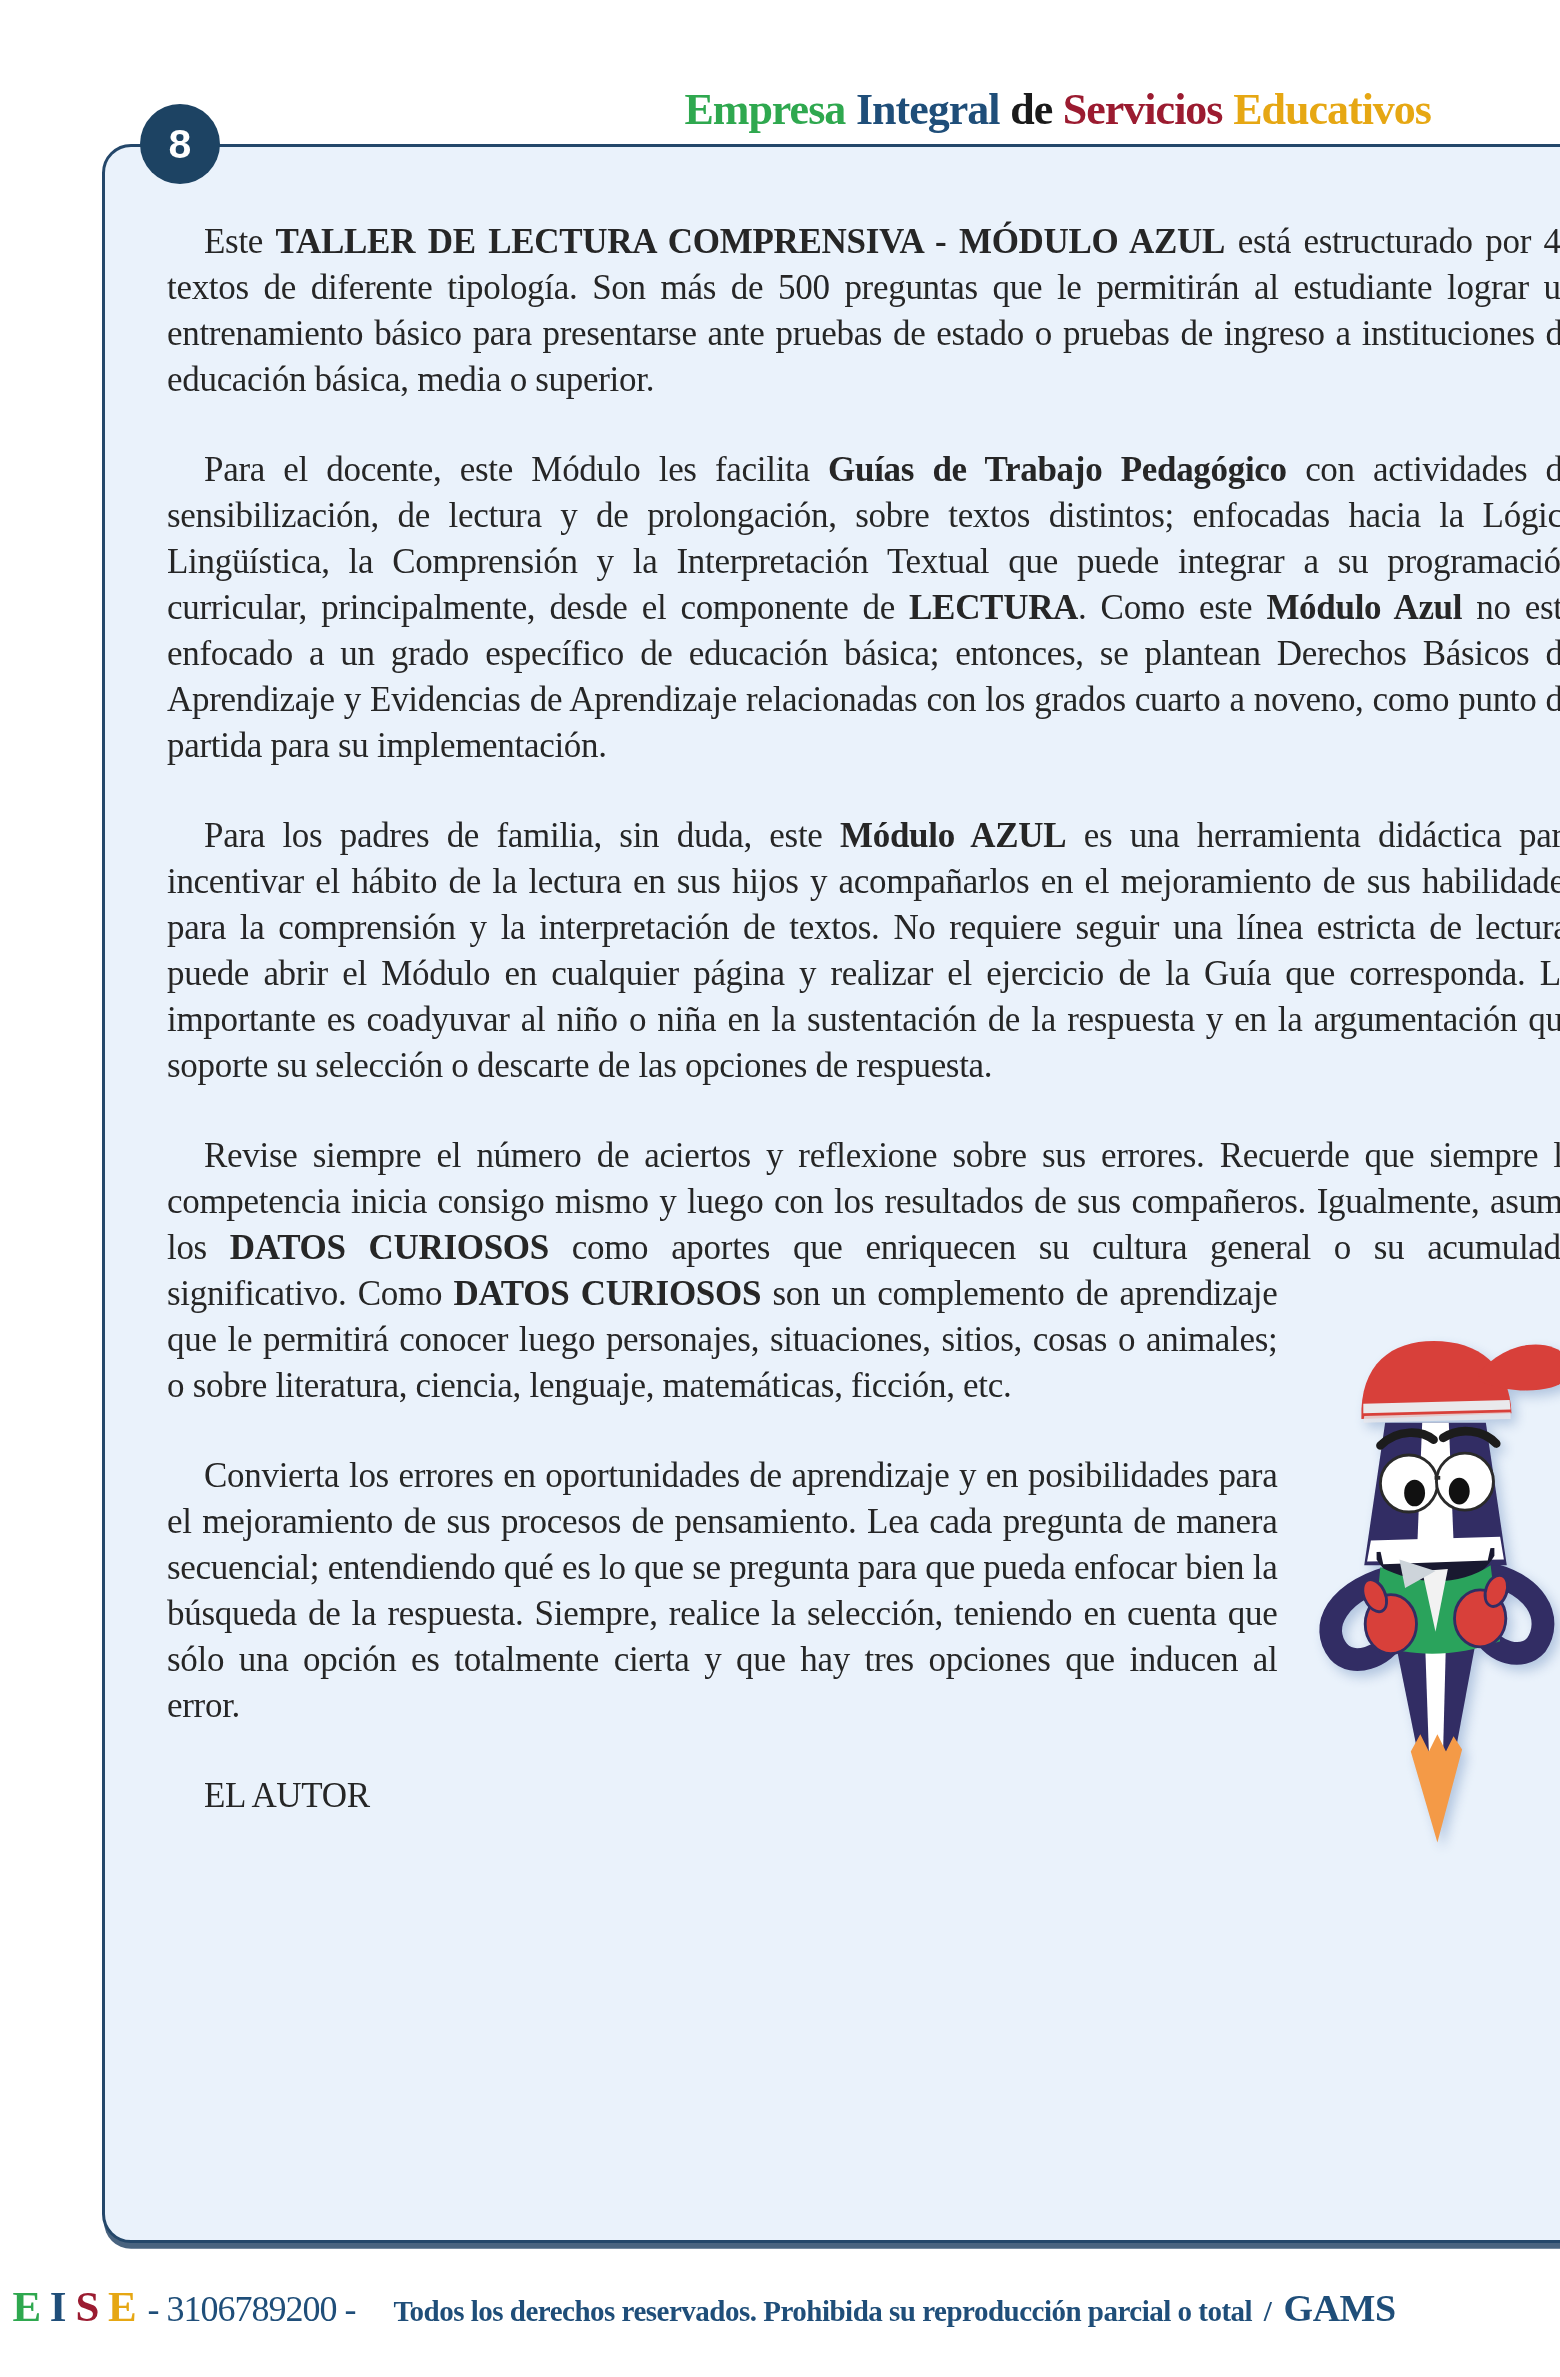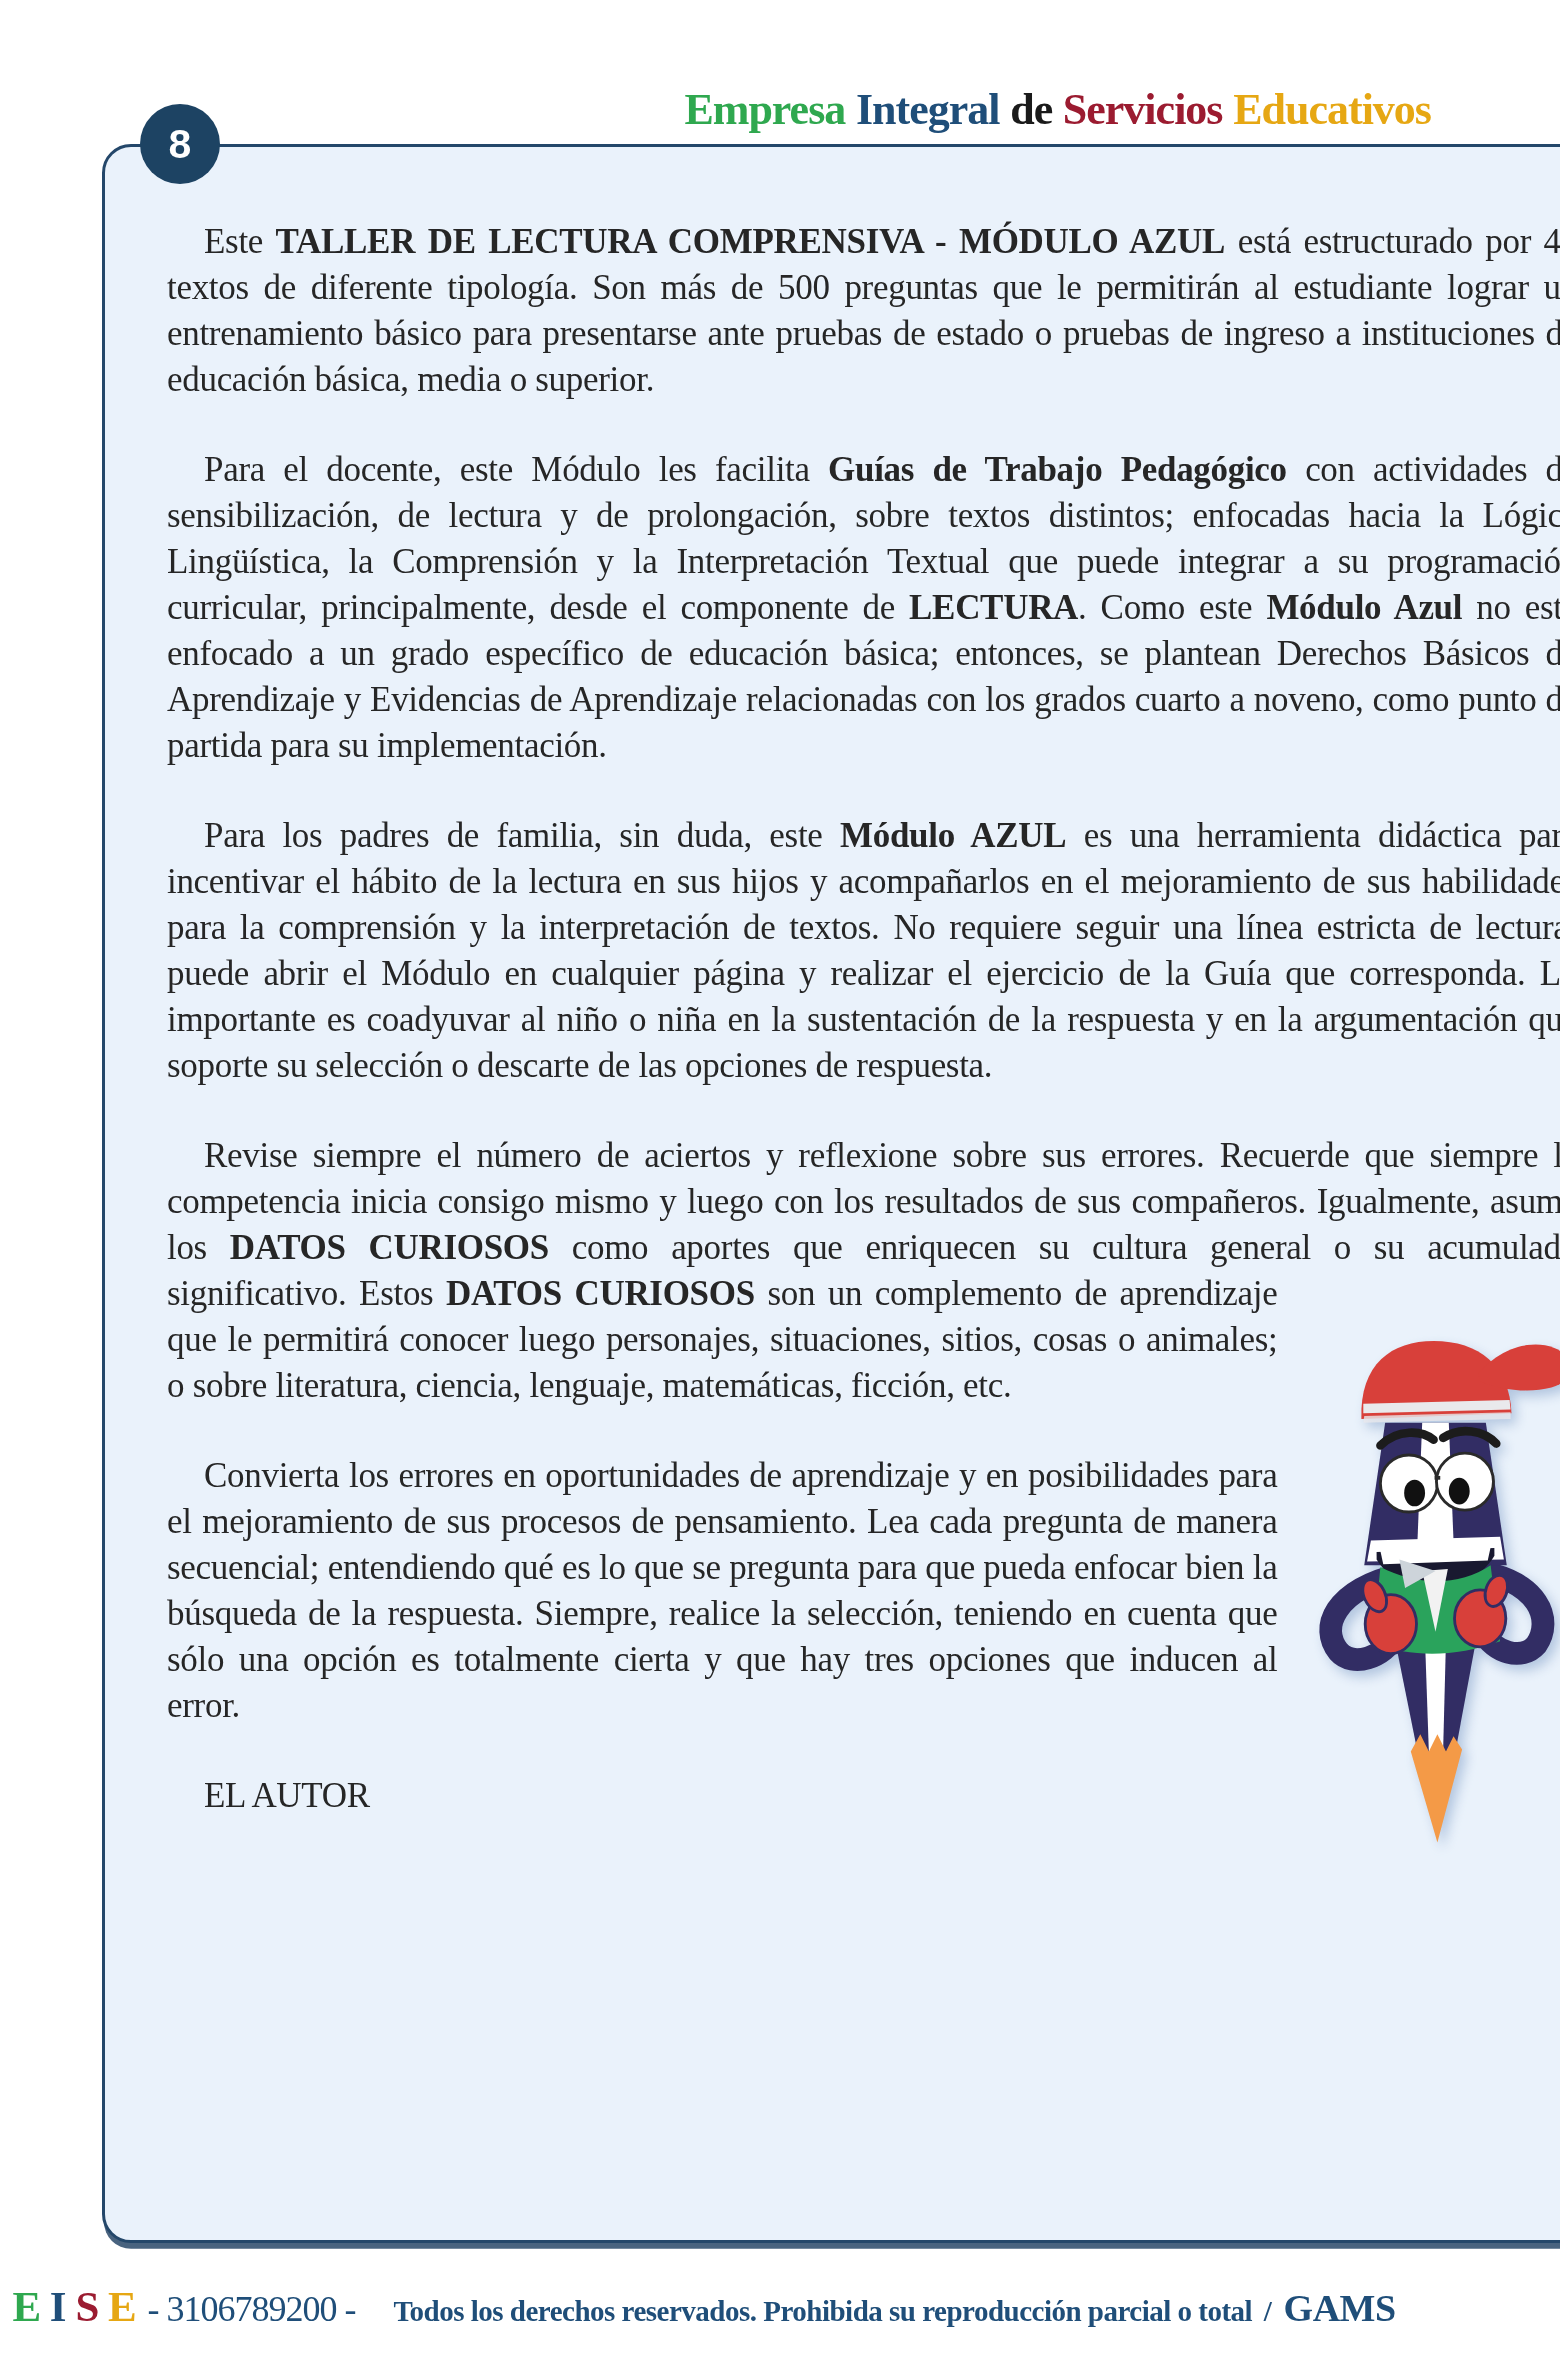--- a/index.html
+++ b/index.html
@@ -104,21 +104,21 @@
 
         <path d="M92,258 C130,278 176,278 208,256 L218,336 C170,353 128,353 84,339 Z" fill="#2aa35c"></path>
         <path d="M136,262 L150,326 L163,260 Z" fill="#f2f2f2"></path>
         <path d="M112,250 L150,262 L118,280 Z" fill="#cdd4da"></path>
 
         <ellipse cx="103" cy="318" rx="27" ry="31" fill="#d8403a" stroke="#322d64" stroke-width="3"></ellipse>
         <ellipse cx="86" cy="288" rx="11" ry="18" fill="#d8403a" stroke="#322d64" stroke-width="3" transform="rotate(-25 86 288)"></ellipse>
         <ellipse cx="197" cy="312" rx="27" ry="30" fill="#d8403a" stroke="#322d64" stroke-width="3"></ellipse>
         <ellipse cx="214" cy="283" rx="11" ry="17" fill="#d8403a" stroke="#322d64" stroke-width="3" transform="rotate(20 214 283)"></ellipse>
       </svg>
-    </span><span>Estos </span><span class="b">DATOS CURIOSOS</span><span> son un complemento de aprendizaje que le permitirá conocer luego personajes, situaciones, sitios, cosas o animales; o sobre literatura, ciencia, lenguaje, matemáticas, ficción, etc.</span></p>
+    </span><span>Como </span><span class="b">DATOS CURIOSOS</span><span> son un complemento de aprendizaje que le permitirá conocer luego personajes, situaciones, sitios, cosas o animales; o sobre literatura, ciencia, lenguaje, matemáticas, ficción, etc.</span></p>
         <p class="para"><span>Convierta los errores en oportunidades de aprendizaje y en posibilidades para el mejoramiento de sus procesos de pensamiento. Lea cada pregunta de manera secuencial; entendiendo qué es lo que se pregunta para que pueda enfocar bien la búsqueda de la respuesta. Siempre, realice la selección, teniendo en cuenta que sólo una opción es totalmente cierta y que hay tres opciones que inducen al error.</span></p>
         <p class="para extra-top"><span>EL AUTOR</span></p>
       </div>
   </div>
 
   <div class="footer">
     <span class="eise"><span style="color: rgb(47, 168, 79);">E</span><span style="color: rgb(31, 78, 121);">I</span><span style="color: rgb(155, 27, 48);">S</span><span style="color: rgb(230, 167, 19);">E</span></span>
     <span class="phone">- 3106789200 -</span>
     <span class="rights">Todos los derechos reservados. Prohibida su reproducción parcial o total</span>
     <span class="slash">/</span>

